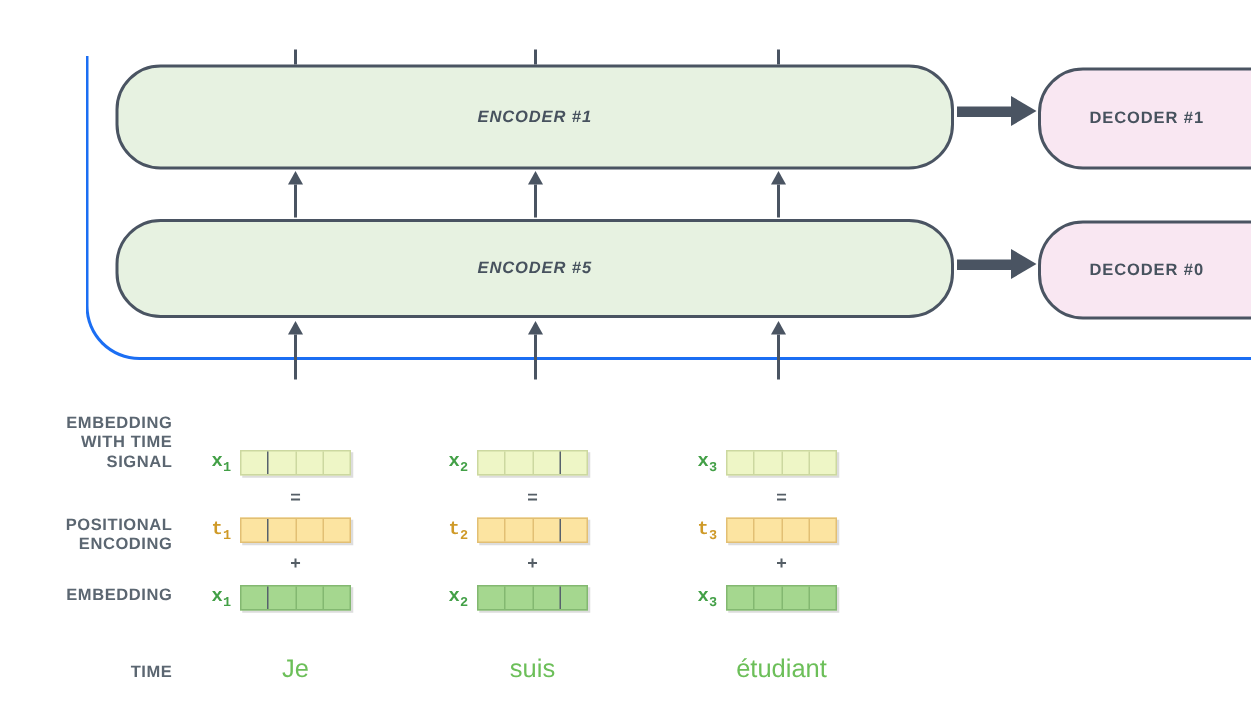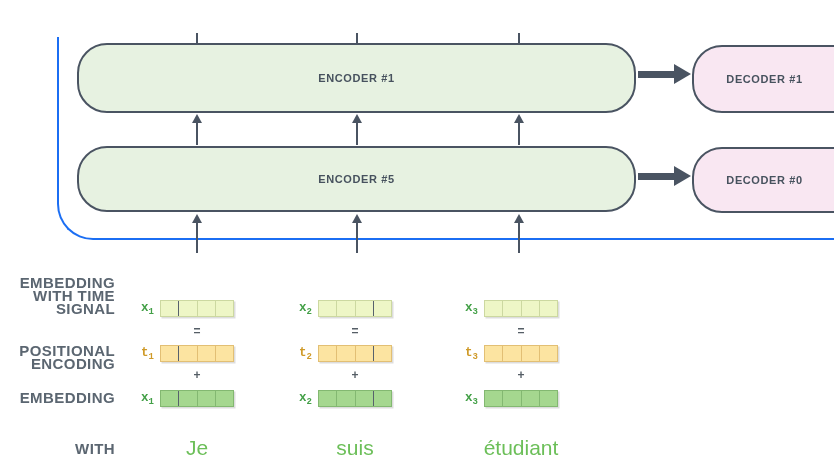--- a/index.html
+++ b/index.html
@@ -18,21 +18,21 @@
 
   
   .box{
     position:absolute;box-sizing:border-box;border:2px solid var(--ink);
     border-radius:30px;display:flex;align-items:center;justify-content:center;
     z-index:2;
   }
   .box .box-label{
     font-size:11px;font-weight:600;letter-spacing:.6px;color:var(--box-text);
   }
-  .encoder{left:77px;width:559px;background:var(--encoder-fill);}
+  .encoder{left:77px;width:559px;background:var(--encoder-fill);font-style:italic;}
   .enc1{top:43px;height:70px;}
   .enc0{top:146px;height:66px;}
   .decoder{left:692px;width:185px;background:var(--decoder-fill);padding-right:40px;}
   .dec1{top:45px;height:68px;}
   .dec0{top:147px;height:66px;}
 
   
   .stub{position:absolute;width:2px;height:10px;top:33px;background:var(--ink);z-index:3;}
   .varrow{position:absolute;width:10px;display:flex;flex-direction:column;align-items:center;z-index:3;}
   .varrow .head{width:0;height:0;border-left:5px solid transparent;border-right:5px solid transparent;border-bottom:9px solid var(--ink);}
@@ -45,21 +45,21 @@
   
   .harrow{position:absolute;left:638px;width:53px;height:20px;display:flex;align-items:center;z-index:3;}
   .harrow .hshaft{height:7px;flex:1;background:var(--ink);}
   .harrow .hhead{width:0;height:0;border-top:10px solid transparent;border-bottom:10px solid transparent;border-left:17px solid var(--ink);}
   .h1{top:64px;}
   .h2{top:166px;}
 
   
   .side-label{
     position:absolute;right:719px;text-align:right;white-space:pre-line;
-    font-size:15px;line-height:13px;font-weight:600;letter-spacing:.4px;
+    font-size:11px;line-height:13px;font-weight:600;letter-spacing:.4px;
     color:var(--side-label-gray);
   }
   .lbl-signal{top:276px;}
   .lbl-positional{top:344px;}
   .lbl-embeddings{top:391px;}
   .lbl-input{top:442px;}
 
   
   .token-col{position:absolute;top:300px;width:74px;height:175px;}
   .t0{left:160px;}.t1{left:318px;}.t2{left:484px;}
@@ -91,21 +91,21 @@
 
   .op{
     position:absolute;left:0;width:74px;text-align:center;
     font-size:12px;font-weight:700;color:var(--operator-gray);line-height:14px;
   }
   .op-eq{top:24px;}
   .op-plus{top:68px;}
 
   .input-word{
     position:absolute;top:136px;left:50%;transform:translateX(-50%);
-    font-size:21px;color:var(--input-green);white-space:nowrap;
+    font-size:17px;color:var(--input-green);white-space:nowrap;
   }
 </style>
 </head>
 <body>
 
 <div class="canvas">
 
   <div class="blue-bracket"></div>
 
   <div class="box encoder enc1">
@@ -160,21 +160,21 @@
       <div class="hshaft"></div>
       <div class="hhead"></div>
     </div>
 
   <div class="side-label lbl-signal">EMBEDDING
 WITH TIME
 SIGNAL</div>
   <div class="side-label lbl-positional">POSITIONAL
 ENCODING</div>
   <div class="side-label lbl-embeddings">EMBEDDING</div>
-  <div class="side-label lbl-input">WITH</div>
+  <div class="side-label lbl-input">TIME</div>
 
   <div id="tokens-layer">
       <div class="token-col t0">
     <div class="vrow r-signal">
       <span class="vec-label x-label sig-label"><span class="base">x</span><sub>1</sub></span>
       <div class="vec signal">
             <div class="cell dark"></div>
             <div class="cell"></div>
             <div class="cell"></div>
             <div class="cell"></div>

